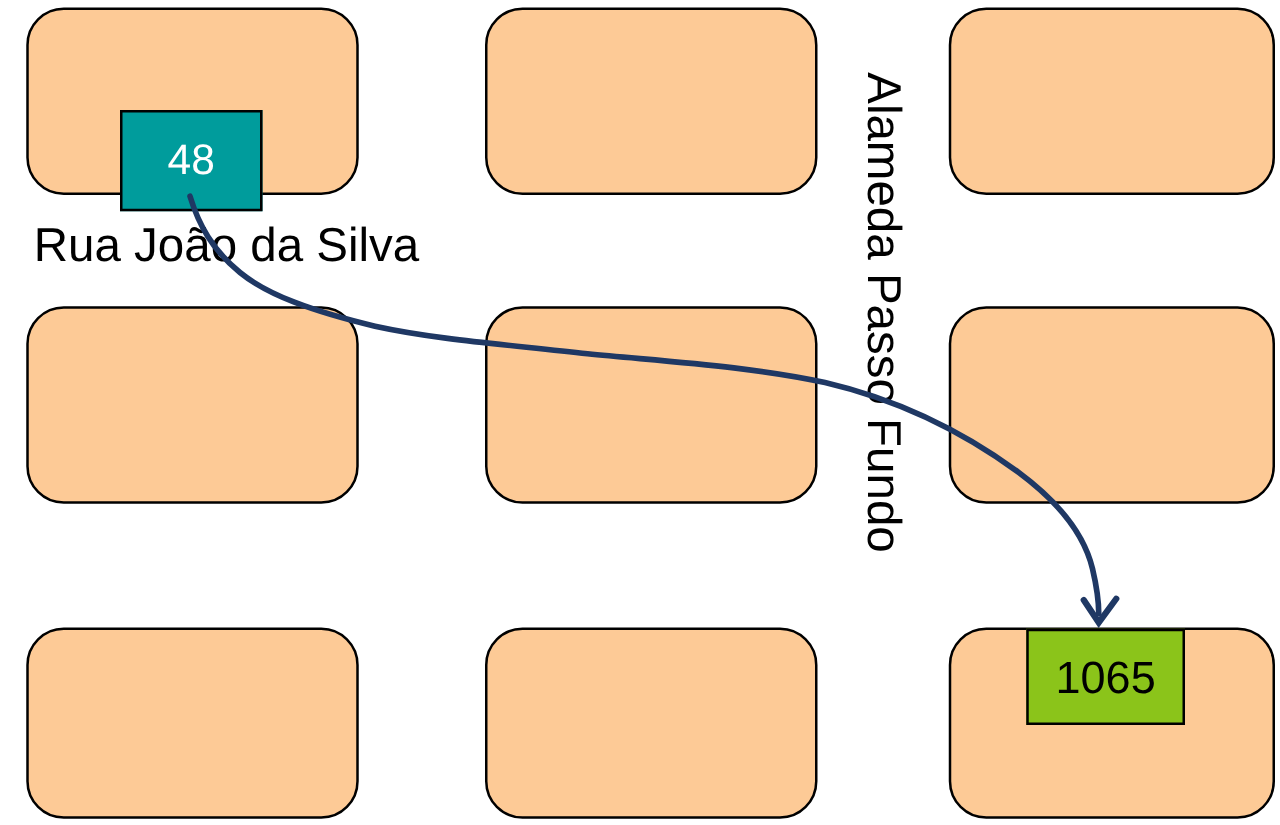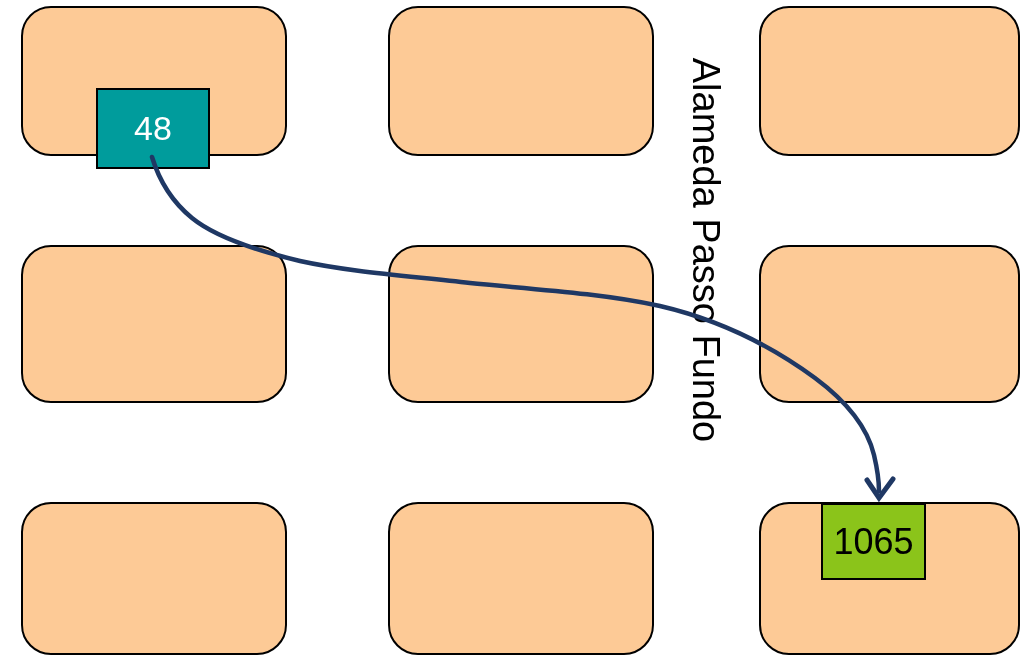--- a/index.html
+++ b/index.html
@@ -35,21 +35,21 @@
     display:flex;align-items:center;justify-content:center;
     z-index:2;
   }
   .marker.origin{
     left:96px;top:88px;width:114px;height:81px;
     background:var(--origin_fill,#009C9C);
     color:var(--origin_text,#fff);
     font-size:34px;
   }
   .marker.destination{
-    left:821px;top:503px;width:105px;height:77px;
+    left:821px;top:503px;width:127px;height:77px;
     background:var(--destination_fill,#8BC41A);
     color:var(--destination_text,#000);
     font-size:36px;
   }
 
   
   .street-label{
     position:absolute;
     color:var(--street_text,#000);
     font-size:38px;
@@ -86,20 +86,21 @@
   <div class="block r3 c2"></div>
   <div class="block r3 c3"></div>
 
   <div class="marker origin">
     <span>48</span>
   </div>
   <div class="marker destination">
     <span>1065</span>
   </div>
 
+  <div class="street-label joao">Rua João da Silva</div>
   <div class="street-label alameda">Alameda Passo Fundo</div>
 
   <svg class="route-overlay" width="1024" height="660" viewBox="0 0 1024 660">
     <path d="M 152 157
              C 159 180, 170 200, 192 218
              C 214 236, 250 249, 300 261
              C 350 272, 410 276, 470 283
              C 530 289, 600 293, 660 306
              C 720 320, 770 345, 815 378
              C 850 404, 868 430, 874 455

